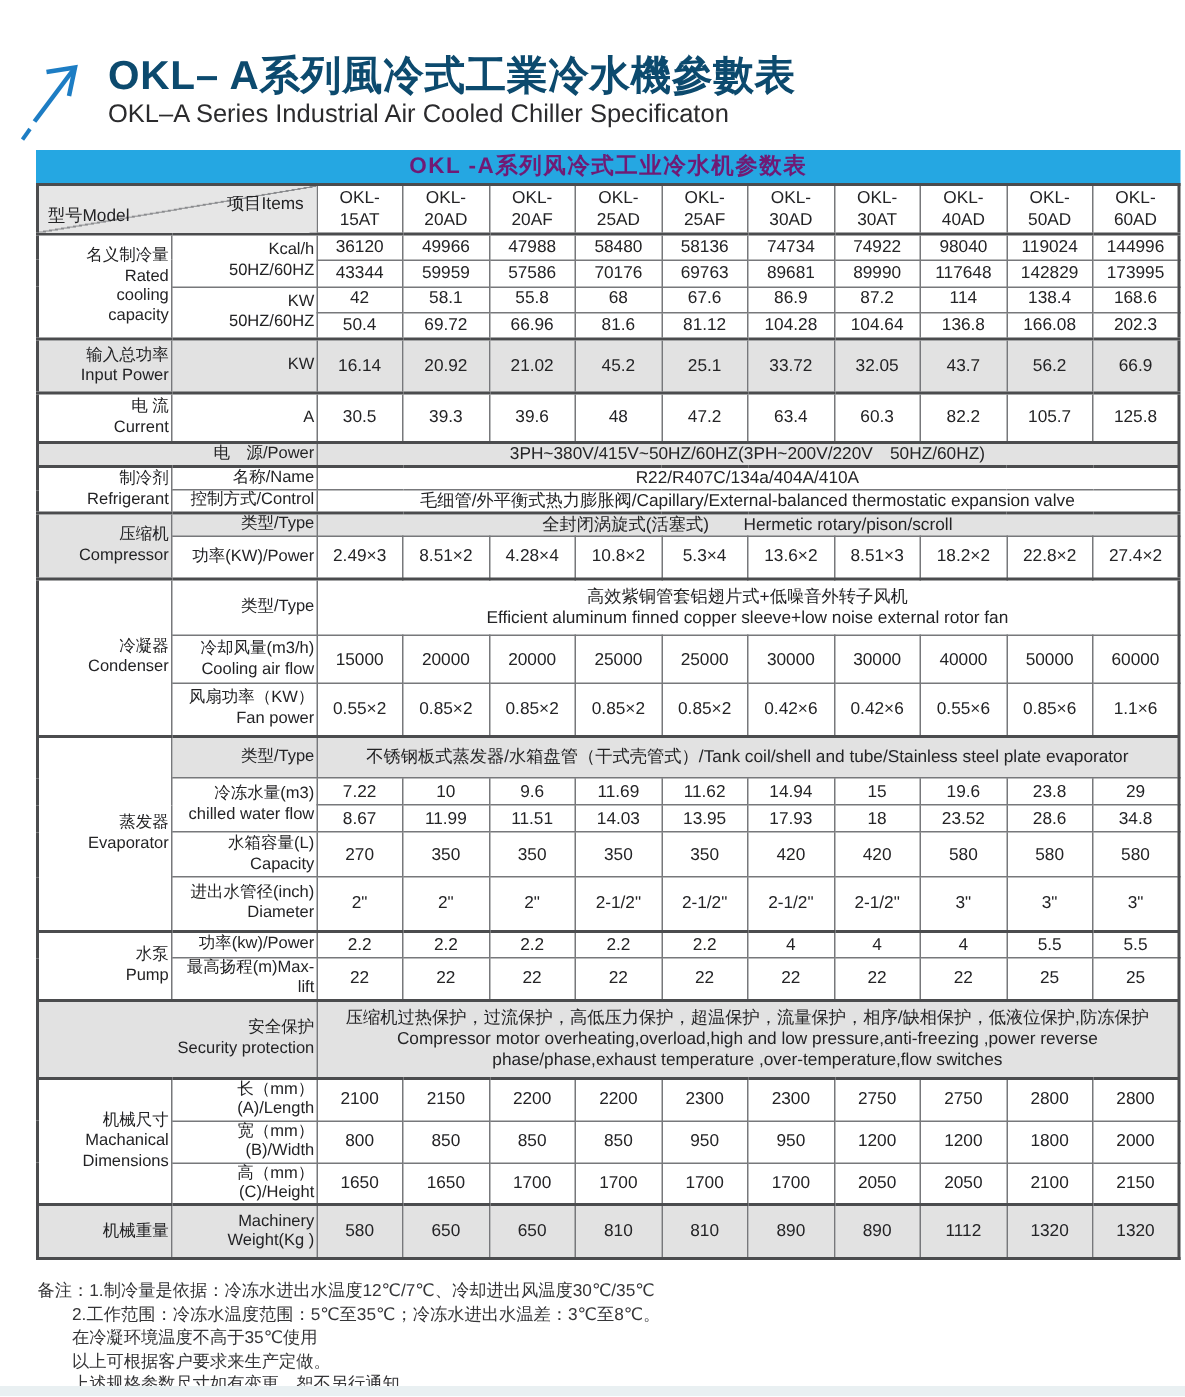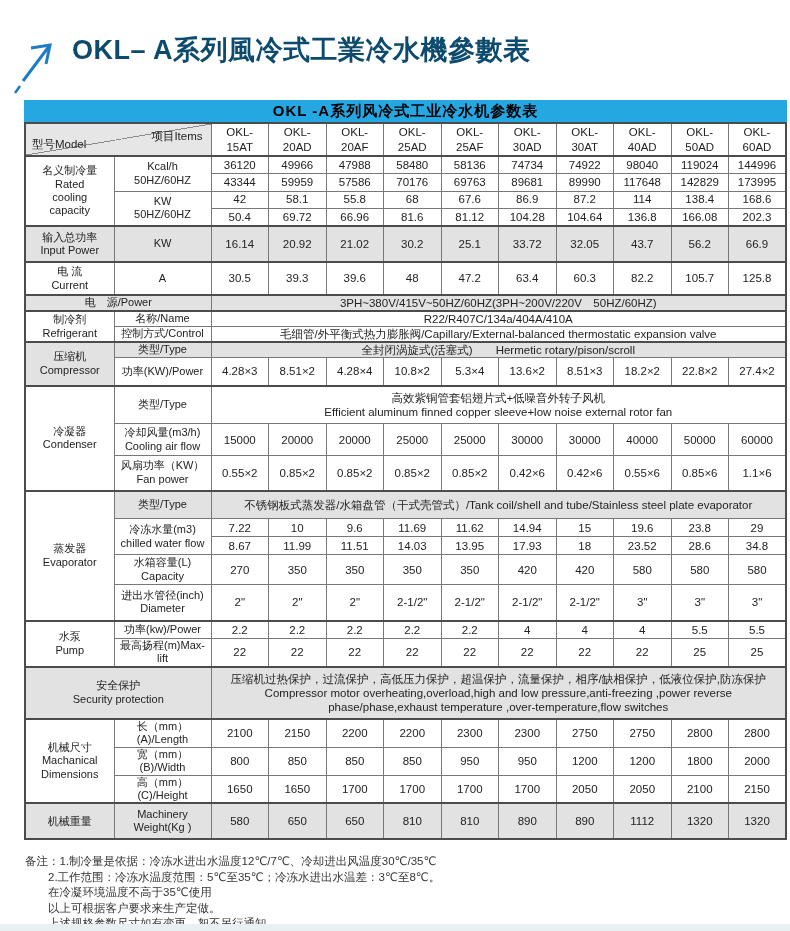--- a/index.html
+++ b/index.html
@@ -5,26 +5,26 @@
   html,body{margin:0;padding:0;background:#fff;}
   .page{position:relative;width:790px;height:931px;background:#ffffff;overflow:hidden;
         font-family:"Liberation Sans","DejaVu Sans",sans-serif;color:#2c2c2e;}
   
   .hdr{position:relative;height:100px;}
   .logo{position:absolute;left:14px;top:36px;}
   .title-zh{position:absolute;left:72px;top:32px;font-size:27px;font-weight:bold;letter-spacing:.5px;color:#0c4a6e;white-space:nowrap;}
   .title-en{position:absolute;left:72px;top:66px;font-size:17px;color:#2b2b2d;white-space:nowrap;}
   
   .tbl-wrap{margin-left:24px;width:763px;}
-  .tbl-title{height:22px;line-height:22px;background:#25a7e2;color:#000000;text-align:center;
+  .tbl-title{height:22px;line-height:22px;background:#25a7e2;color:#701a75;text-align:center;
              font-size:15px;font-weight:bold;letter-spacing:1px;}
   table{border-collapse:collapse;table-layout:fixed;width:763px;border:2px solid #4b4c4e;}
   td{border:1px solid #77787b;padding:0 1px;text-align:center;vertical-align:middle;
      font-size:11.5px;line-height:1.22;color:#232325;overflow:hidden;}
-  td.lab{font-size:11px;}
+  td.lab{font-size:11px;text-align:right;}
   td.sh{background:#e2e2e2;}
   tr.sec td{border-top:2px solid #4b4c4e;}
   td.corner{position:relative;background-color:#e6e6e6;
      background-image:linear-gradient(to bottom right,transparent 49.2%,#8a8b8e 49.2%,#8a8b8e 50.8%,transparent 50.8%);}
   .c-model{position:absolute;left:6px;bottom:4px;font-size:11.5px;}
   .c-items{position:absolute;right:8px;top:5px;font-size:11.5px;}
   
   .notes{margin:14px 0 0 25px;font-size:11.5px;line-height:15.5px;color:#353537;}
   .notes .indent{padding-left:23px;}
   .strip{position:absolute;left:0;right:0;bottom:0;height:7px;background:#e9f0f2;}
@@ -36,20 +36,21 @@
 
   <div class="hdr">
     <span class="logo">
       <svg width="46" height="58" viewBox="0 0 46 58" fill="none">
         <line x1="9" y1="45" x2="36" y2="9" stroke="#1d7dc4" stroke-width="3"></line>
         <polyline points="17,12 36,9 32,28" stroke="#1d7dc4" stroke-width="3" fill="none"></polyline>
         <line x1="6" y1="50" x2="1" y2="57" stroke="#1d7dc4" stroke-width="2.6"></line>
       </svg>
     </span>
     <div class="title-zh">OKL– A系列風冷式工業冷水機參數表</div>
+    <div class="title-en">OKL–A Series Industrial Air Cooled Chiller Specificaton</div>
   </div>
 
   <div class="tbl-wrap">
     <div class="tbl-title">OKL -A系列风冷式工业冷水机参数表</div>
     <table>
       <colgroup>
         <col style="width:89px">
           <col style="width:97px">
         <col>
           <col>
@@ -175,21 +176,21 @@
             <td class="lab sh">
               <div>输入总功率</div>
               <div>Input Power</div>
             </td>
             <td class="lab sh">
               <div>KW</div>
             </td>
             <td class="num sh">16.14</td>
             <td class="num sh">20.92</td>
             <td class="num sh">21.02</td>
-            <td class="num sh">30.2</td>
+            <td class="num sh">45.2</td>
             <td class="num sh">25.1</td>
             <td class="num sh">33.72</td>
             <td class="num sh">32.05</td>
             <td class="num sh">43.7</td>
             <td class="num sh">56.2</td>
             <td class="num sh">66.9</td>
           </tr>
           <tr class="sec" style="height: 33px; padding-left: 36px;">
             <td class="lab">
               <div>电 流</div>
@@ -246,21 +247,21 @@
               <div>类型/Type</div>
             </td>
             <td colspan="10" class="sh">
               <div>全封闭涡旋式(活塞式)　　Hermetic rotary/pison/scroll</div>
             </td>
           </tr>
           <tr style="height: 28px;">
             <td class="lab">
               <div>功率(KW)/Power</div>
             </td>
-            <td class="num">4.28×3</td>
+            <td class="num">2.49×3</td>
             <td class="num">8.51×2</td>
             <td class="num">4.28×4</td>
             <td class="num">10.8×2</td>
             <td class="num">5.3×4</td>
             <td class="num">13.6×2</td>
             <td class="num">8.51×3</td>
             <td class="num">18.2×2</td>
             <td class="num">22.8×2</td>
             <td class="num">27.4×2</td>
           </tr>

